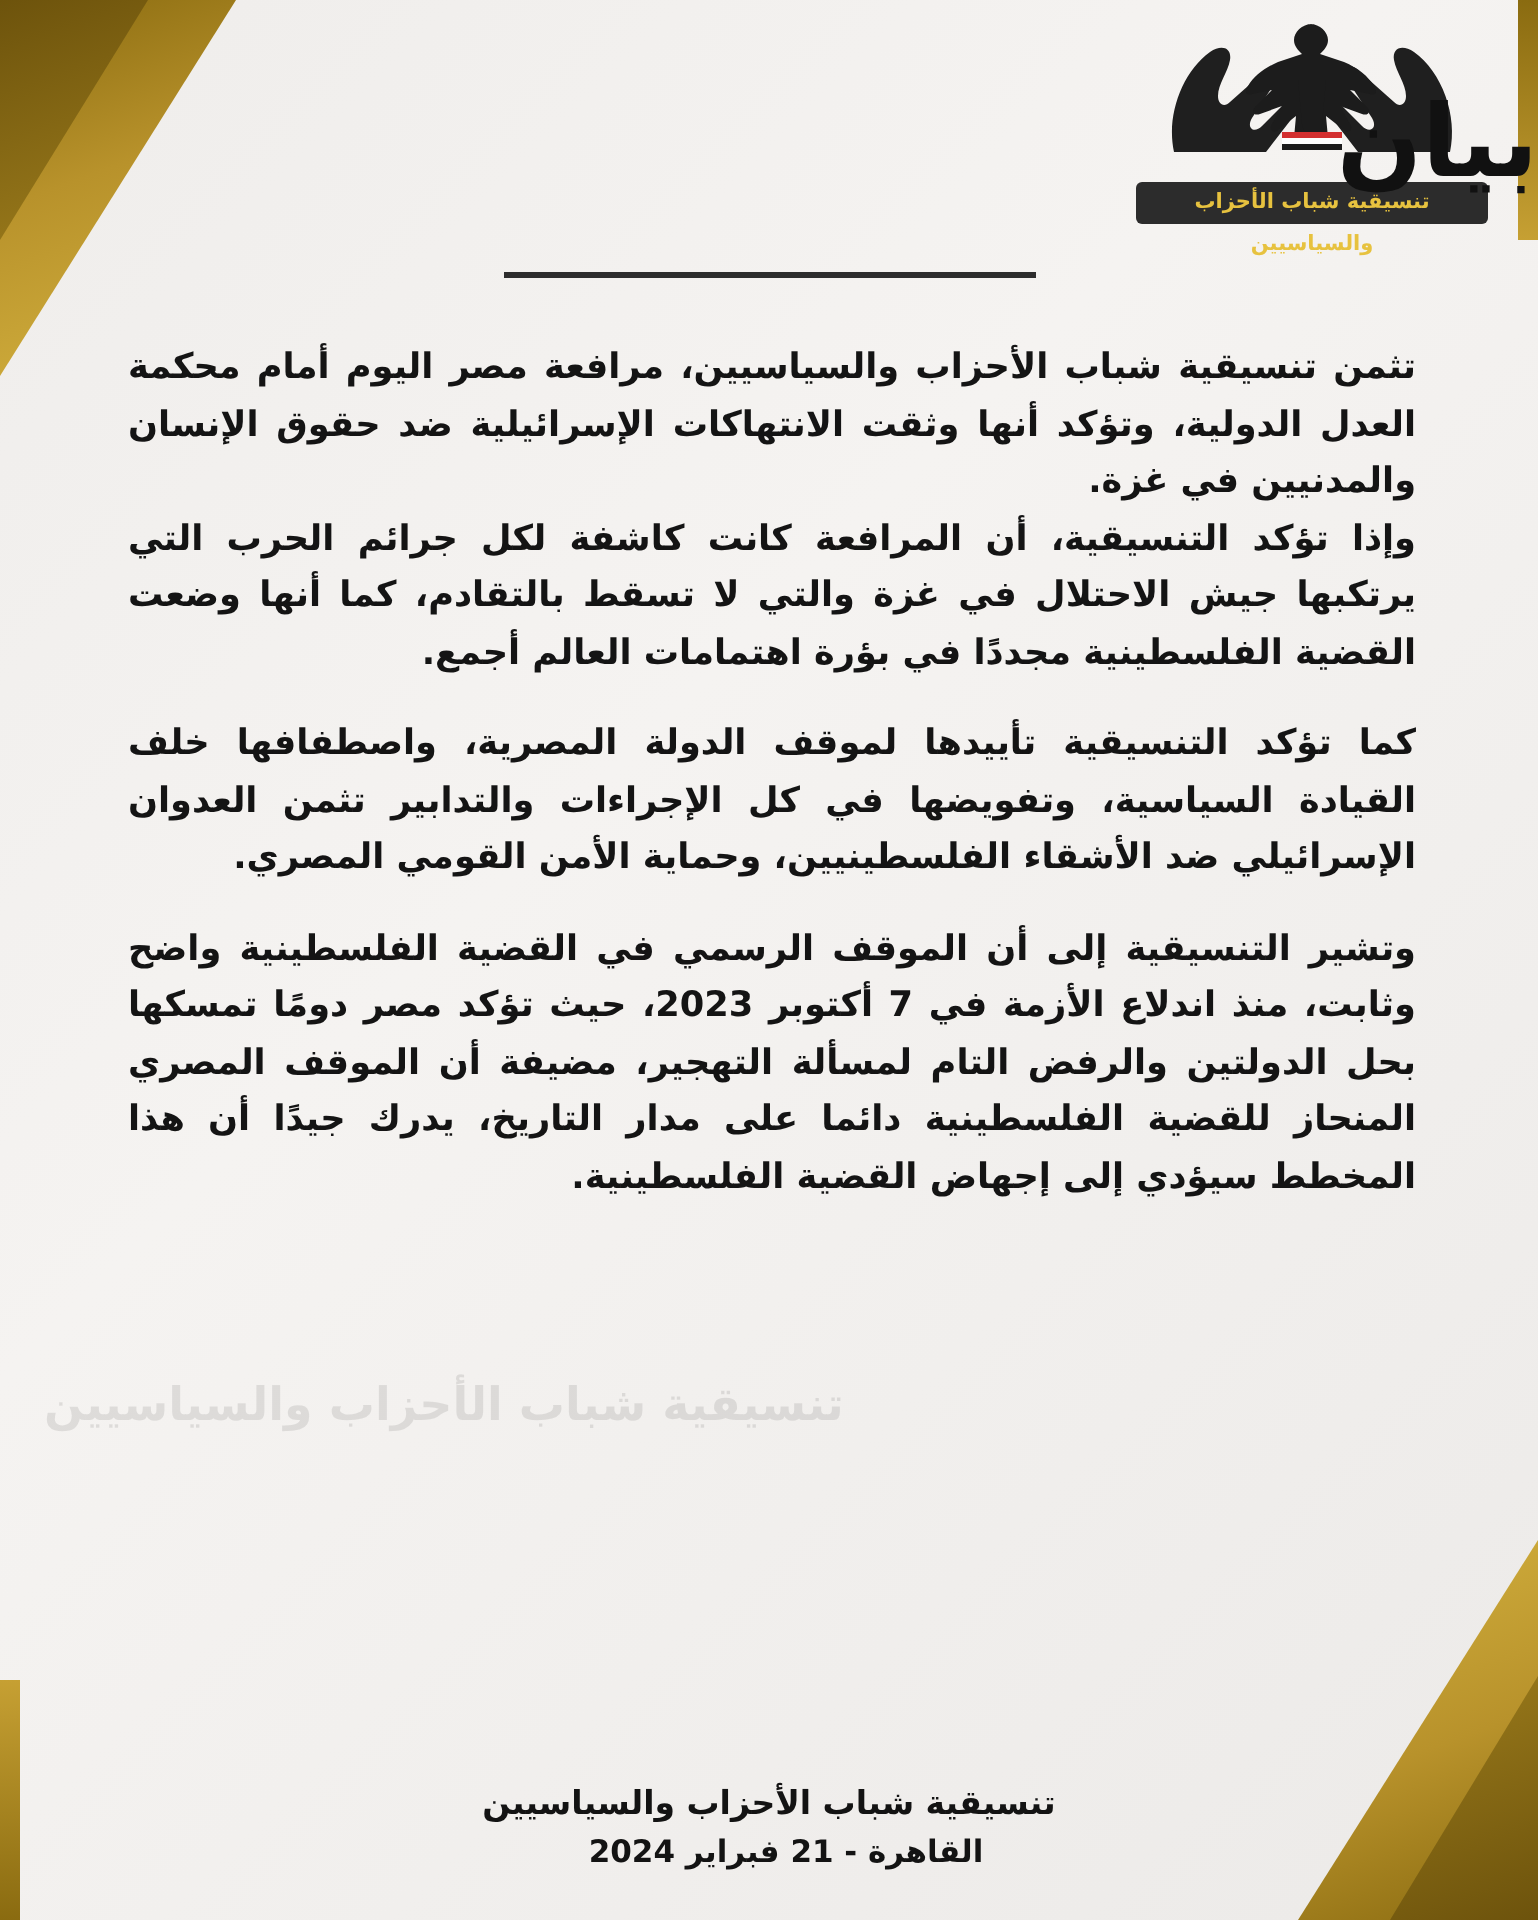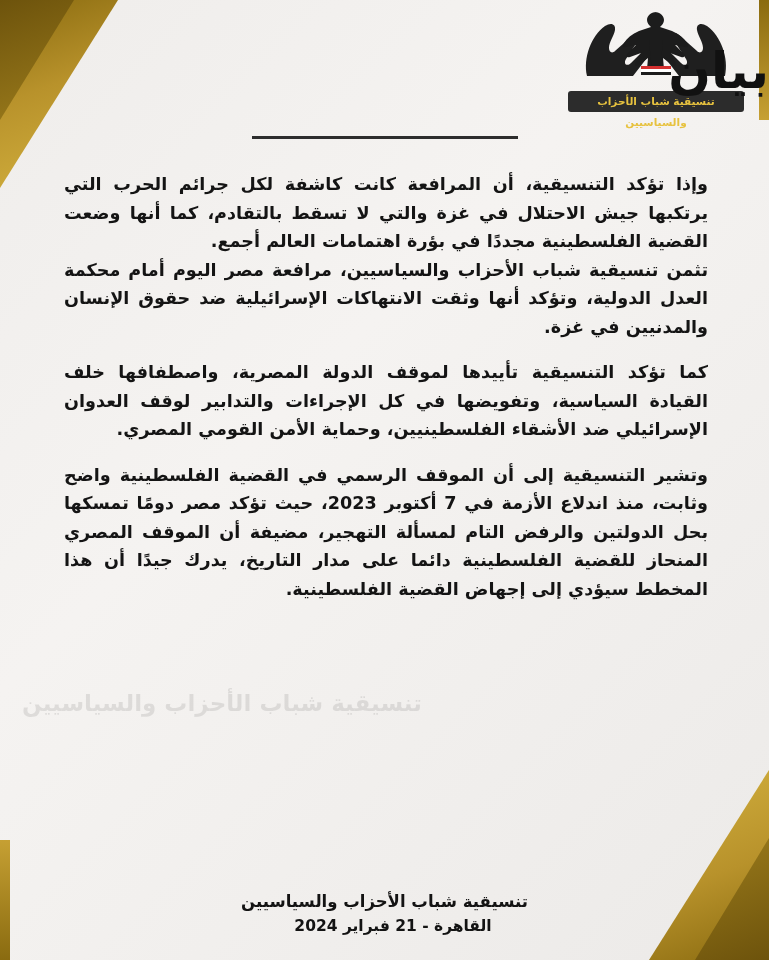--- a/index.html
+++ b/index.html
@@ -214,24 +214,24 @@
         </g>
       </svg>
     </div>
     <div class="logo-band">تنسيقية شباب الأحزاب والسياسيين</div>
   </div>
 
   <div class="doc-title">بيان</div>
   <div class="title-rule"></div>
 
   <div class="content">
+    <p class="para">تثمن تنسيقية شباب الأحزاب والسياسيين، مرافعة مصر اليوم أمام محكمة العدل الدولية، وتؤكد أنها وثقت الانتهاكات الإسرائيلية ضد حقوق الإنسان والمدنيين في غزة.</p>
     <p class="para">وإذا تؤكد التنسيقية، أن المرافعة كانت كاشفة لكل جرائم الحرب التي يرتكبها جيش الاحتلال في غزة والتي لا تسقط بالتقادم، كما أنها وضعت القضية الفلسطينية مجددًا في بؤرة اهتمامات العالم أجمع.</p>
-    <p class="para">تثمن تنسيقية شباب الأحزاب والسياسيين، مرافعة مصر اليوم أمام محكمة العدل الدولية، وتؤكد أنها وثقت الانتهاكات الإسرائيلية ضد حقوق الإنسان والمدنيين في غزة.</p>
     <div class="gap"></div>
-    <p class="para">كما تؤكد التنسيقية تأييدها لموقف الدولة المصرية، واصطفافها خلف القيادة السياسية، وتفويضها في كل الإجراءات والتدابير لوقف العدوان الإسرائيلي ضد الأشقاء الفلسطينيين، وحماية الأمن القومي المصري.</p>
+    <p class="para">كما تؤكد التنسيقية تأييدها لموقف الدولة المصرية، واصطفافها خلف القيادة السياسية، وتفويضها في كل الإجراءات والتدابير تثمن العدوان الإسرائيلي ضد الأشقاء الفلسطينيين، وحماية الأمن القومي المصري.</p>
     <div class="gap"></div>
     <p class="para">وتشير التنسيقية إلى أن الموقف الرسمي في القضية الفلسطينية واضح وثابت، منذ اندلاع الأزمة في 7 أكتوبر 2023، حيث تؤكد مصر دومًا تمسكها بحل الدولتين والرفض التام لمسألة التهجير، مضيفة أن الموقف المصري المنحاز للقضية الفلسطينية دائما على مدار التاريخ، يدرك جيدًا أن هذا المخطط سيؤدي إلى إجهاض القضية الفلسطينية.</p>
     <div class="gap"></div>
   </div>
 
   <div class="footer">
     <div class="line1">تنسيقية شباب الأحزاب والسياسيين</div>
     <div class="line2">القاهرة - 21 فبراير 2024</div>
   </div>
 

